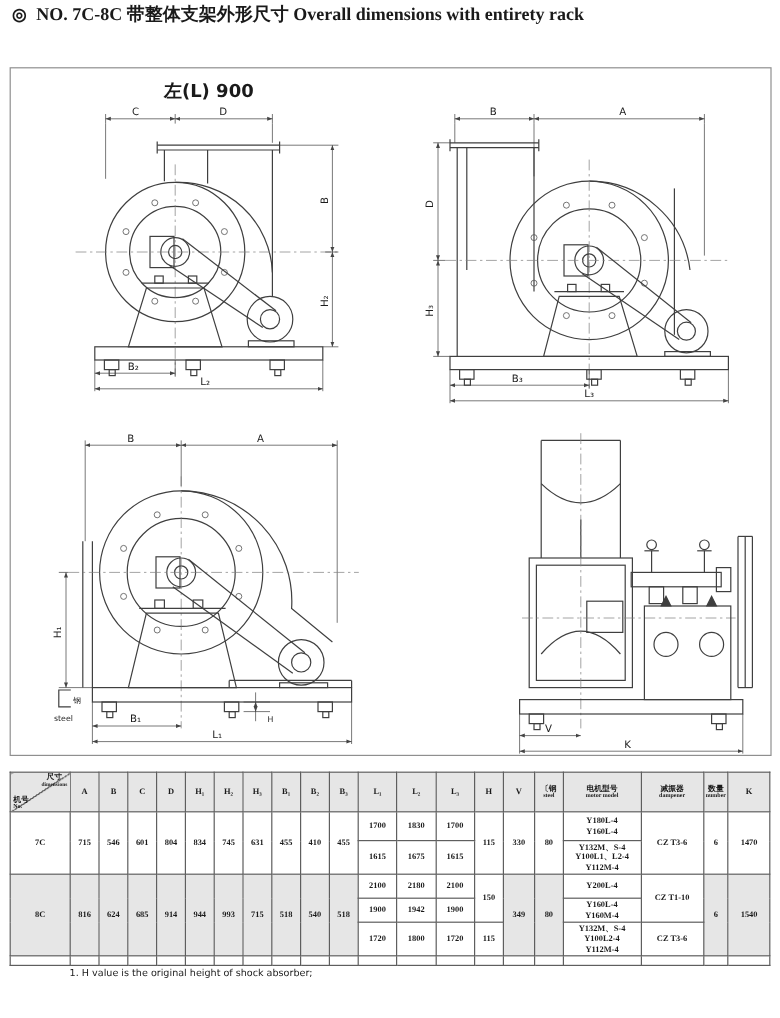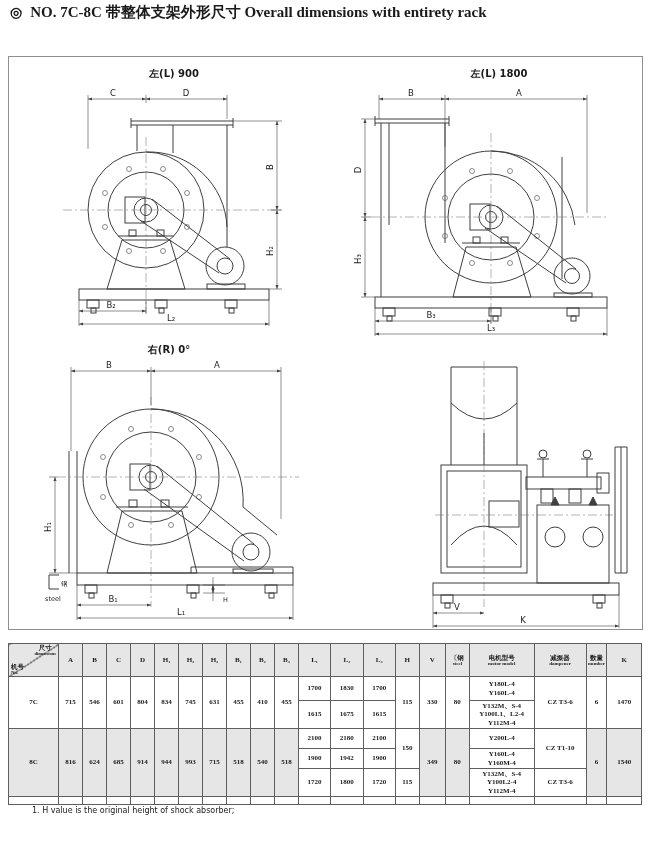--- a/index.html
+++ b/index.html
@@ -1,21 +1,21 @@
 <!DOCTYPE html>
 <html><head>
 <meta charset="utf-8">
 <style>
   html,body{margin:0;padding:0;background:#fff;}
   body{width:650px;height:848px;position:relative;font-family:"Liberation Serif",serif;color:#1a1a1a;}
   .abs{position:absolute;}
   #title{left:10px;top:3px;width:630px;font-size:15px;font-weight:bold;white-space:nowrap;}
   #title .bullet{margin-right:8px;font-size:14px;}
   #panel{left:8px;top:56px;width:633px;height:572px;border:1px solid #8f8f8f;background:#fff;}
-  .cap{position:absolute;font-size:10px;font-weight:bold;text-align:center;width:170px;font-family:"DejaVu Sans",sans-serif;}
+  .cap{position:absolute;font-size:15px;font-weight:bold;text-align:center;width:170px;font-family:"DejaVu Sans",sans-serif;}
   svg{position:absolute;overflow:visible;}
   svg .ln{stroke:#3f3f3f;stroke-width:1;fill:none;}
   svg .tn{stroke:#5a5a5a;stroke-width:.7;fill:none;}
   svg .dm{stroke:#444;stroke-width:.6;fill:none;}
   svg .cl{stroke:#808080;stroke-width:.6;fill:none;stroke-dasharray:9 3 2 3;}
   svg text{font-family:"DejaVu Sans",sans-serif;font-size:8.5px;fill:#1d1d1d;}
   svg text.sm{font-size:6.5px;}
   
   #dimtable{left:8px;top:643px;width:634px;border-collapse:collapse;table-layout:fixed;}
   #dimtable td,#dimtable th{border:1px solid #5e5e5e;padding:0;text-align:center;vertical-align:middle;
@@ -24,35 +24,33 @@
   #dimtable .w{background:#fff;}
   .pre{white-space:pre-line;font-size:6px;}
   .diag{position:relative;background:#e6e6e6 linear-gradient(to bottom right,transparent 49%,#5e5e5e 49%,#5e5e5e 51%,transparent 51%);height:32px;}
   .diag .tr{position:absolute;right:2px;top:1px;font-size:6.5px;line-height:1;}
   .diag .tr .en{font-size:4.5px;display:block;}
   .diag .bl{position:absolute;left:2px;bottom:1px;font-size:6.5px;line-height:1;text-align:left;}
   .diag .bl .en{font-size:5px;display:block;}
   .h2l{display:block;font-size:6.5px;line-height:1.1;}
   .h2e{display:block;font-size:5px;line-height:1.1;font-weight:bold;}
   #notes{left:10px;top:806px;width:632px;font-size:8px;line-height:1.35;font-family:"DejaVu Sans",sans-serif;}
-  #notes .ind{margin-left:22px;}
+  #notes .ind{margin-left:48px;}
 </style>
 </head>
 <body>
 
 <div class="abs" id="title">
   <span class="bullet">◎</span><span>NO. 7C-8C 带整体支架外形尺寸</span>
   <span>Overall dimensions with entirety rack</span>
 </div>
 
 <div class="abs" id="panel">
 
   <div class="cap" style="left:80px;top:10px;">左(L) 900</div>
-  <div class="cap" style="left:405px;top:10px;">左(L) 1800</div>
-  <div class="cap" style="left:75px;top:286px;">右(R) 0°</div>
 
   <svg style="left:42px;top:28px;" width="250" height="245" viewBox="0 0 250 245">
     <defs>
       <marker id="m1" viewBox="0 0 10 10" refX="9" refY="5" markerWidth="8" markerHeight="8" orient="auto-start-reverse">
         <path d="M0,1.5 L9,5 L0,8.5 z" fill="#444"></path>
       </marker>
     </defs>
 
     <g class="dm">
       <line x1="37" y1="10" x2="37" y2="18"></line>

